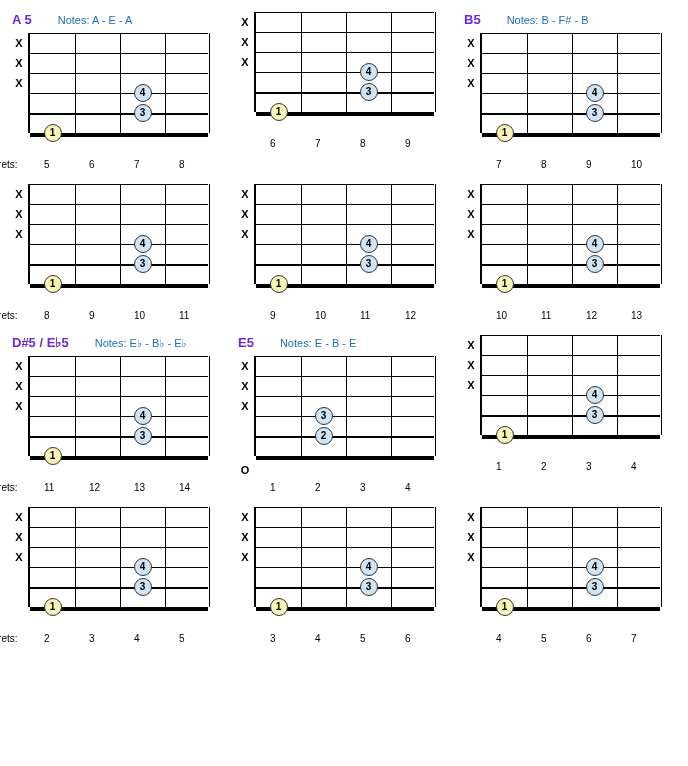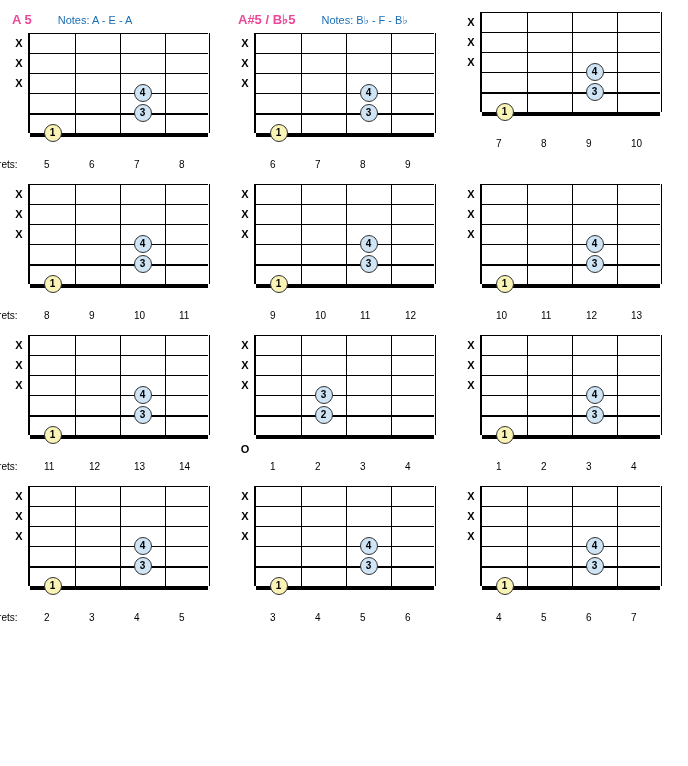--- a/index.html
+++ b/index.html
@@ -20,21 +20,21 @@
   }
   .chord-header {
     display: flex;
     align-items: baseline;
     margin-bottom: 6px;
     white-space: nowrap;
   }
   .chord-name {
     font-size: 13px;
     font-weight: bold;
-    color: #ec4899;
+    color: #6d28d9;
     margin-right: 18px;
   }
   .chord-notes {
     font-size: 11px;
     color: #1a6fb5;
     padding-left: 8px;
   }
   .diagram-row {
     display: flex;
     align-items: flex-start;
@@ -154,24 +154,20 @@
       </div>
       <div class="fret-labels" style="position: relative;">
         <span class="prefix" style="position: absolute; left: -20px;">Frets:</span>
         <span class="fret-num">5</span>
         <span class="fret-num">6</span>
         <span class="fret-num">7</span>
         <span class="fret-num">8</span>
       </div>
     </div>
     <div class="chord-box">
-      <div class="chord-header">
-        <span class="chord-name">A#5 / B♭5</span>
-        <span class="chord-notes"><span>Notes:  </span><span>B♭ - F - B♭</span></span>
-      </div>
       <div class="diagram-row">
         <div class="marker-col">
           <span>X</span>
           <span>X</span>
           <span>X</span>
           <span></span>
           <span></span>
           <span class="bottom-marker"></span>
         </div>
         <div class="fretboard">
@@ -191,20 +187,24 @@
         </div>
       </div>
       <div class="fret-labels">
         <span class="fret-num">6</span>
         <span class="fret-num">7</span>
         <span class="fret-num">8</span>
         <span class="fret-num">9</span>
       </div>
     </div>
     <div class="chord-box">
+      <div class="chord-header">
+        <span class="chord-name">B5</span>
+        <span class="chord-notes"><span>Notes:  </span><span>B - F# - B</span></span>
+      </div>
       <div class="diagram-row">
         <div class="marker-col">
           <span>X</span>
           <span>X</span>
           <span>X</span>
           <span></span>
           <span></span>
           <span class="bottom-marker"></span>
         </div>
         <div class="fretboard">
@@ -324,20 +324,24 @@
         </div>
       </div>
       <div class="fret-labels">
         <span class="fret-num">10</span>
         <span class="fret-num">11</span>
         <span class="fret-num">12</span>
         <span class="fret-num">13</span>
       </div>
     </div>
     <div class="chord-box">
+      <div class="chord-header">
+        <span class="chord-name">D#5 / E♭5</span>
+        <span class="chord-notes"><span>Notes:  </span><span>E♭ - B♭ - E♭</span></span>
+      </div>
       <div class="diagram-row">
         <div class="marker-col">
           <span>X</span>
           <span>X</span>
           <span>X</span>
           <span></span>
           <span></span>
           <span class="bottom-marker"></span>
         </div>
         <div class="fretboard">
@@ -358,20 +362,24 @@
       </div>
       <div class="fret-labels" style="position: relative;">
         <span class="prefix" style="position: absolute; left: -20px;">Frets:</span>
         <span class="fret-num">11</span>
         <span class="fret-num">12</span>
         <span class="fret-num">13</span>
         <span class="fret-num">14</span>
       </div>
     </div>
     <div class="chord-box">
+      <div class="chord-header">
+        <span class="chord-name">E5</span>
+        <span class="chord-notes"><span>Notes:  </span><span>E - B - E</span></span>
+      </div>
       <div class="diagram-row">
         <div class="marker-col">
           <span>X</span>
           <span>X</span>
           <span>X</span>
           <span></span>
           <span></span>
           <span class="bottom-marker">O</span>
         </div>
         <div class="fretboard">

